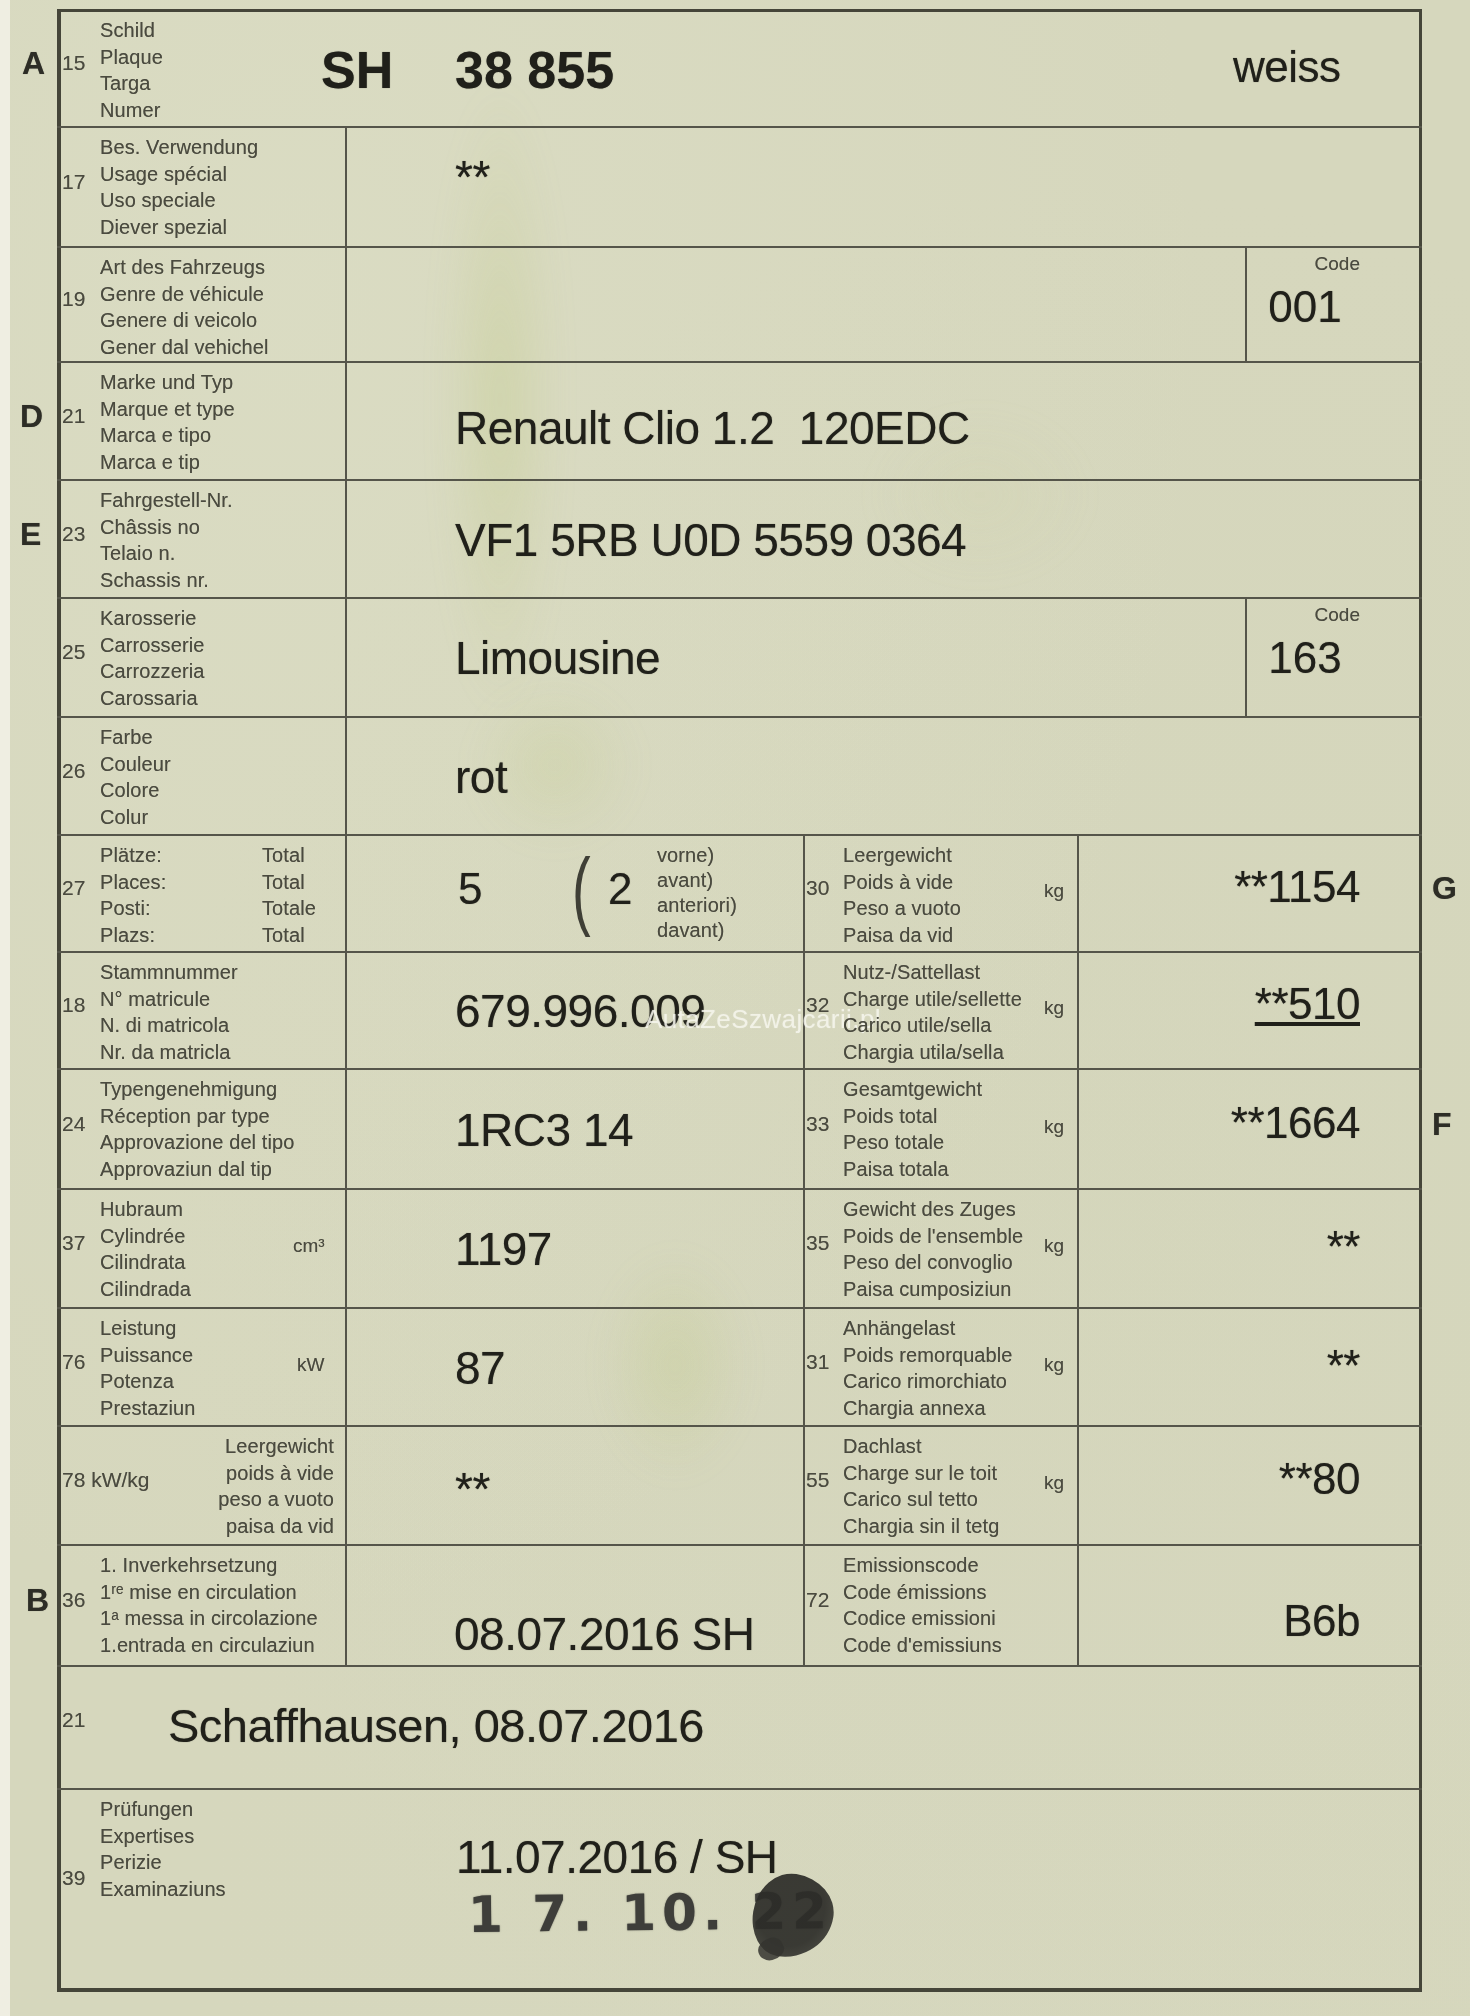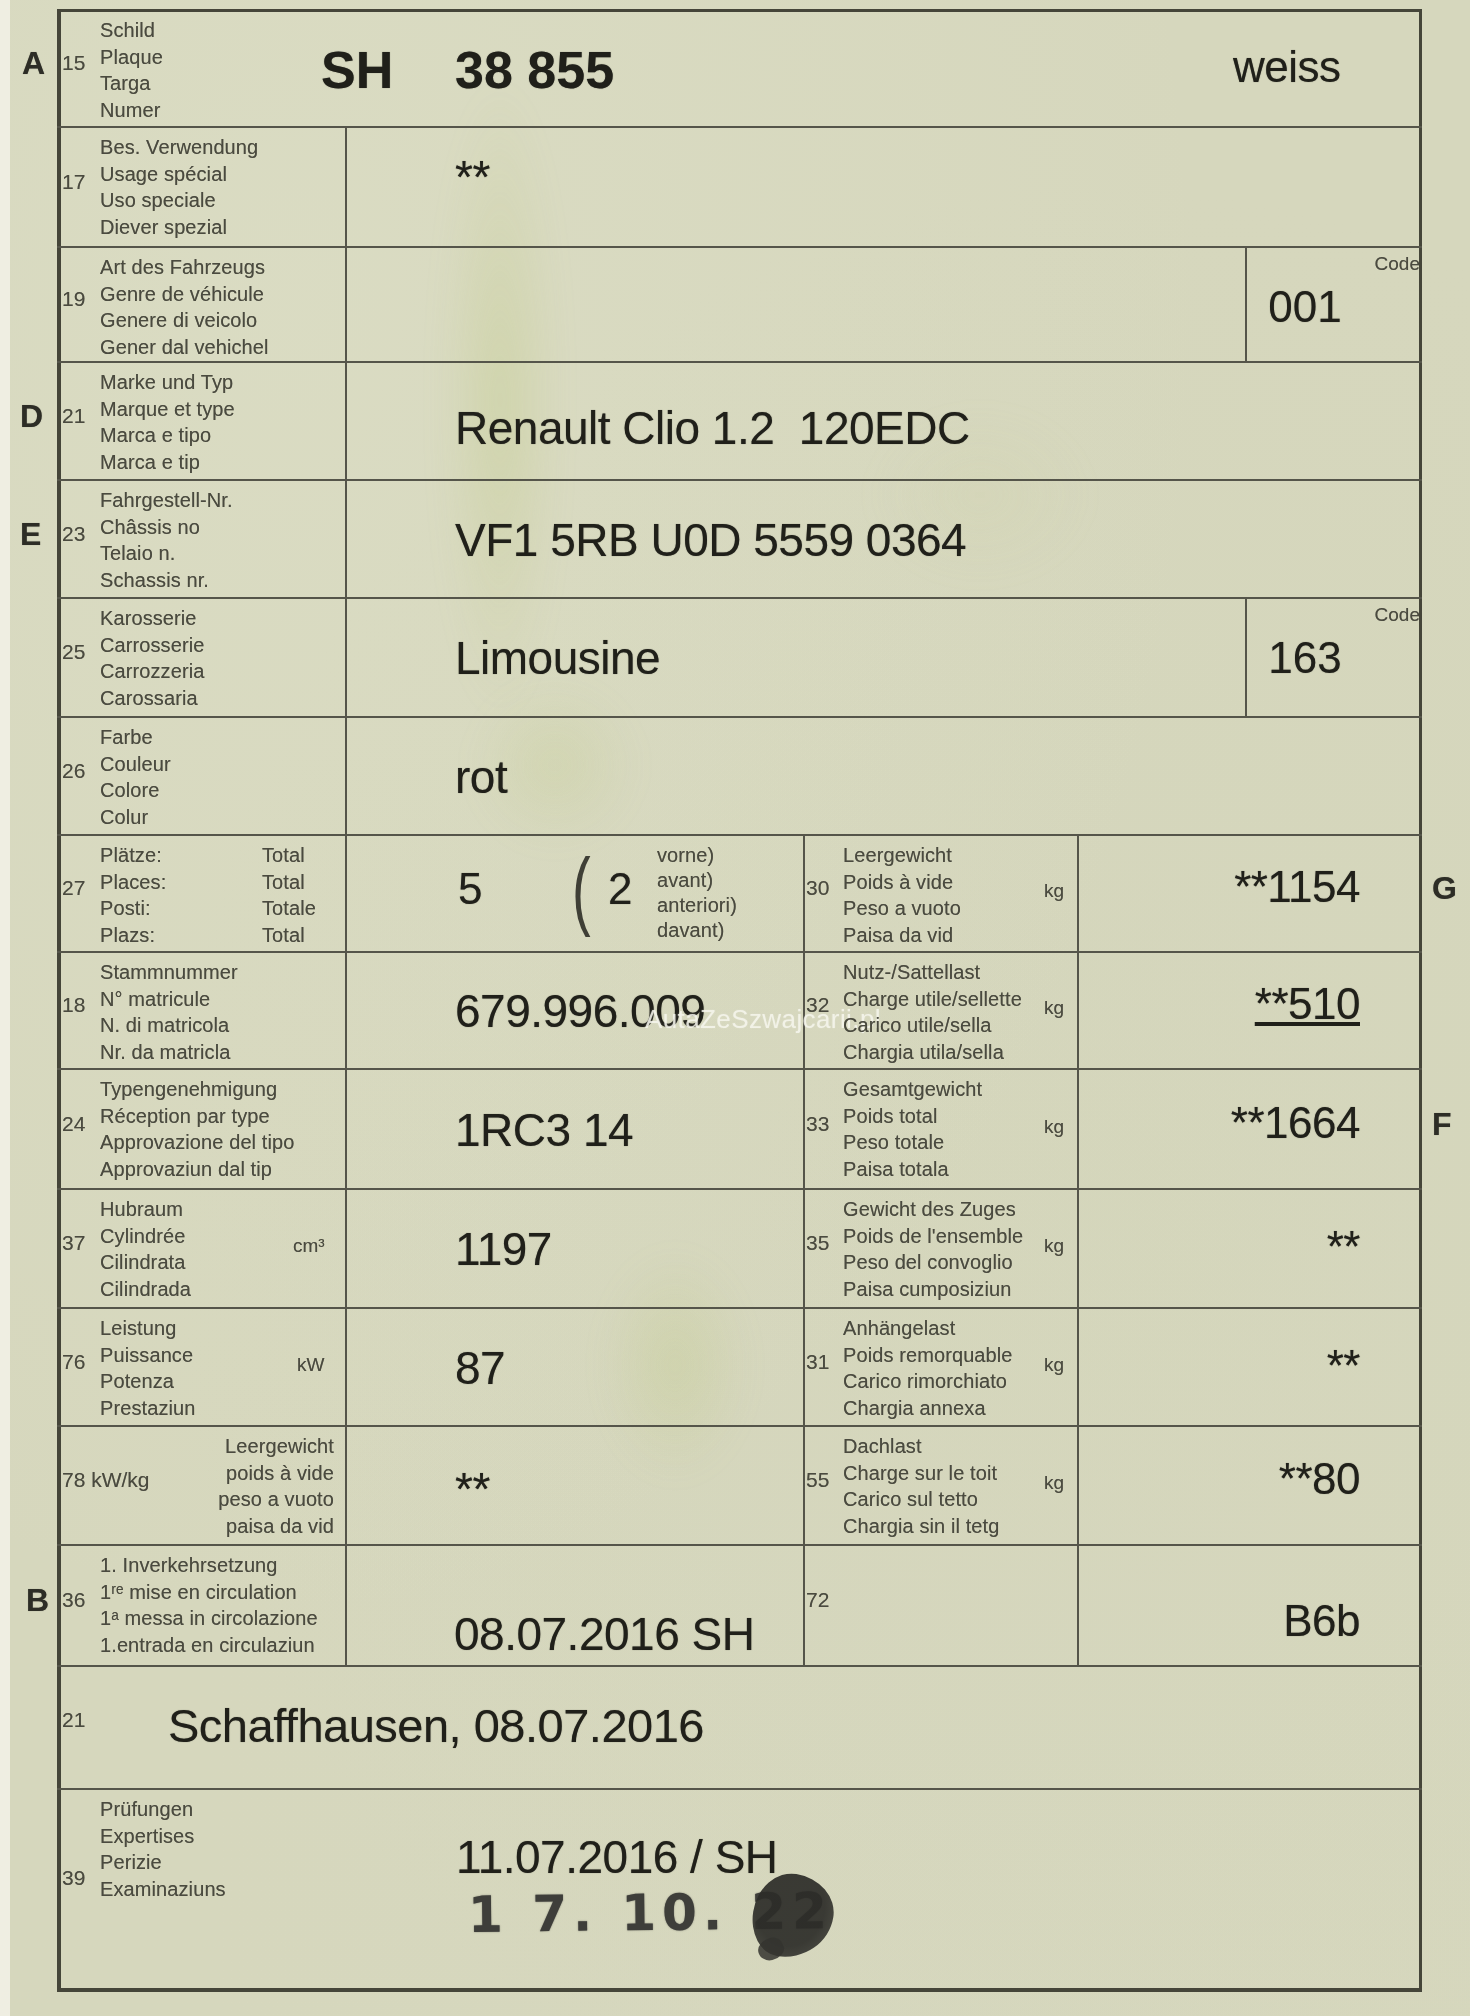--- a/index.html
+++ b/index.html
@@ -29,21 +29,21 @@
   .lbl{position:absolute;font-size:20px;line-height:26.5px;color:#4a4a3f;white-space:pre-line;
        text-shadow:0 0 0.6px rgba(74,74,63,0.55);letter-spacing:0.1px;}
   .lbl.right{text-align:right;}
   .num{position:absolute;font-size:21px;color:#4a4a3f;text-shadow:0 0 0.6px rgba(74,74,63,0.5);}
   .ltr{position:absolute;font-size:32px;font-weight:600;color:#2d2d26;text-shadow:0 0 0.8px rgba(45,45,38,0.5);}
   .val{position:absolute;font-size:46px;color:#20201a;letter-spacing:-0.5px;white-space:pre;
        text-shadow:0 0 1px rgba(32,32,26,0.55);}
   .rval{position:absolute;left:1077px;width:283px;text-align:right;font-size:44px;color:#20201a;
         letter-spacing:-0.5px;white-space:pre;text-shadow:0 0 1px rgba(32,32,26,0.55);}
   .unit{position:absolute;font-size:19px;color:#4a4a3f;text-shadow:0 0 0.6px rgba(74,74,63,0.5);}
-  .code-lbl{position:absolute;left:1310px;width:110px;text-align:right;font-size:19px;color:#4a4a3f;
+  .code-lbl{position:absolute;left:1250px;width:110px;text-align:right;font-size:19px;color:#4a4a3f;
             text-shadow:0 0 0.6px rgba(74,74,63,0.5);}
   .code-val{position:absolute;left:1250px;width:110px;text-align:center;font-size:44px;color:#20201a;
             text-shadow:0 0 1px rgba(32,32,26,0.55);}
   .plate{font-size:52px;font-weight:700;letter-spacing:0;}
   .paren{position:absolute;font-size:80px;font-weight:400;color:#3f3f36;transform:scale(0.7,1.08);
          transform-origin:top left;}
   .watermark{position:absolute;font-size:26px;color:rgba(247,247,238,0.82);letter-spacing:0.4px;
              text-shadow:0 0 2px rgba(235,235,225,0.45);}
   .stamp{position:absolute;font-family:"DejaVu Sans","Liberation Sans",sans-serif;font-weight:700;
          font-size:50px;letter-spacing:6px;color:#3e3e3a;transform:rotate(-0.6deg);
@@ -249,20 +249,24 @@
   <div class="unit" style="left:1044px;top:1472px;">kg</div>
   <div class="rval" style="top:1454px;">**80</div>
 
   <div class="num" style="left:62px;top:1588px;">36</div>
   <div class="lbl" style="left:100px;top:1552px;">1. Inverkehrsetzung
 1ʳᵉ mise en circulation
 1ᵃ messa in circolazione
 1.entrada en circulaziun</div>
   <div class="val" style="left:454px;top:1607px;">08.07.2016 SH</div>
   <div class="num" style="left:806px;top:1588px;">72</div>
+  <div class="lbl" style="left:843px;top:1552px;">Emissionscode
+Code émissions
+Codice emissioni
+Code d'emissiuns</div>
   <div class="rval" style="top:1596px;">B6b</div>
 
   <div class="num" style="left:62px;top:1708px;">21</div>
   <div class="val" style="left:168px;top:1698px;font-size:47px;">Schaffhausen, 08.07.2016</div>
 
   <div class="num" style="left:62px;top:1830px;margin-top:36px;">39</div>
   <div class="lbl" style="left:100px;top:1796px;">Prüfungen
 Expertises
 Perizie
 Examinaziuns</div>

